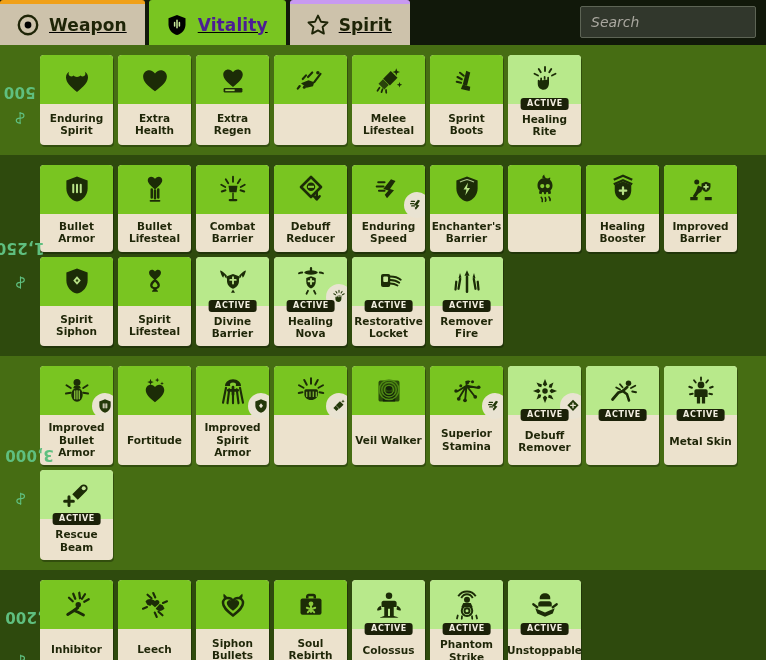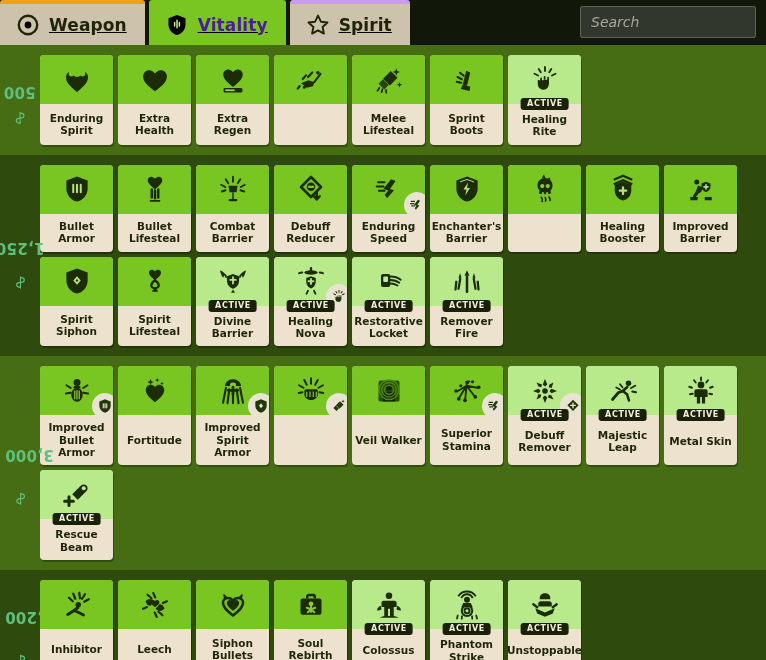--- a/index.html
+++ b/index.html
@@ -704,21 +704,20 @@
             <span>
               <svg viewBox="0 0 24 24">
                 <path d="M16.4 3.6a2.2 2.2 0 110 4.4 2.2 2.2 0 010-4.4z" class="art"></path>
                 <path d="M15.4 8.8l-3.6 3.2-3.6 1.4-4.6 5.4" stroke="#1c2c07" stroke-width="2.2" fill="none" stroke-linecap="round"></path>
                 <path d="M11.8 12l3.4 2.6 1.6 5" stroke="#1c2c07" stroke-width="2" fill="none" stroke-linecap="round"></path>
                 <path d="M18.4 9.6l3.4-1.8M19.4 12.4l3 .6M9.6 6.6l2 2.4M6.6 9.2l3 1.6" stroke="#1c2c07" stroke-width="1.5" stroke-linecap="round" fill="none"></path>
               </svg>
             </span>
             <span class="badge">ACTIVE</span>
           </div>
-          <div class="card-name">Majestic Leap</div>
         </div>
         <div class="card active">
           <div class="card-ico">
             <span>
               <svg viewBox="0 0 24 24">
                 <path d="M12 4.4a2.7 2.7 0 110 5.4 2.7 2.7 0 010-5.4zM8.2 10.6h7.6c.9 0 1.5.7 1.5 1.6v4.6h-2V22h-2.6v-5.2h-1.4V22H8.7v-5.2h-2v-4.6c0-.9.6-1.6 1.5-1.6z" class="art"></path>
                 <path d="M12 1.2v2M6.4 3.4l1.4 1.8M17.6 3.4l-1.4 1.8M2.6 8.6l2.2.8M21.4 8.6l-2.2.8M3.2 14.6l2.2-.4M20.8 14.6l-2.2-.4" stroke="#1c2c07" stroke-width="1.5" stroke-linecap="round" fill="none"></path>
               </svg>
             </span>
             <span class="badge">ACTIVE</span>

